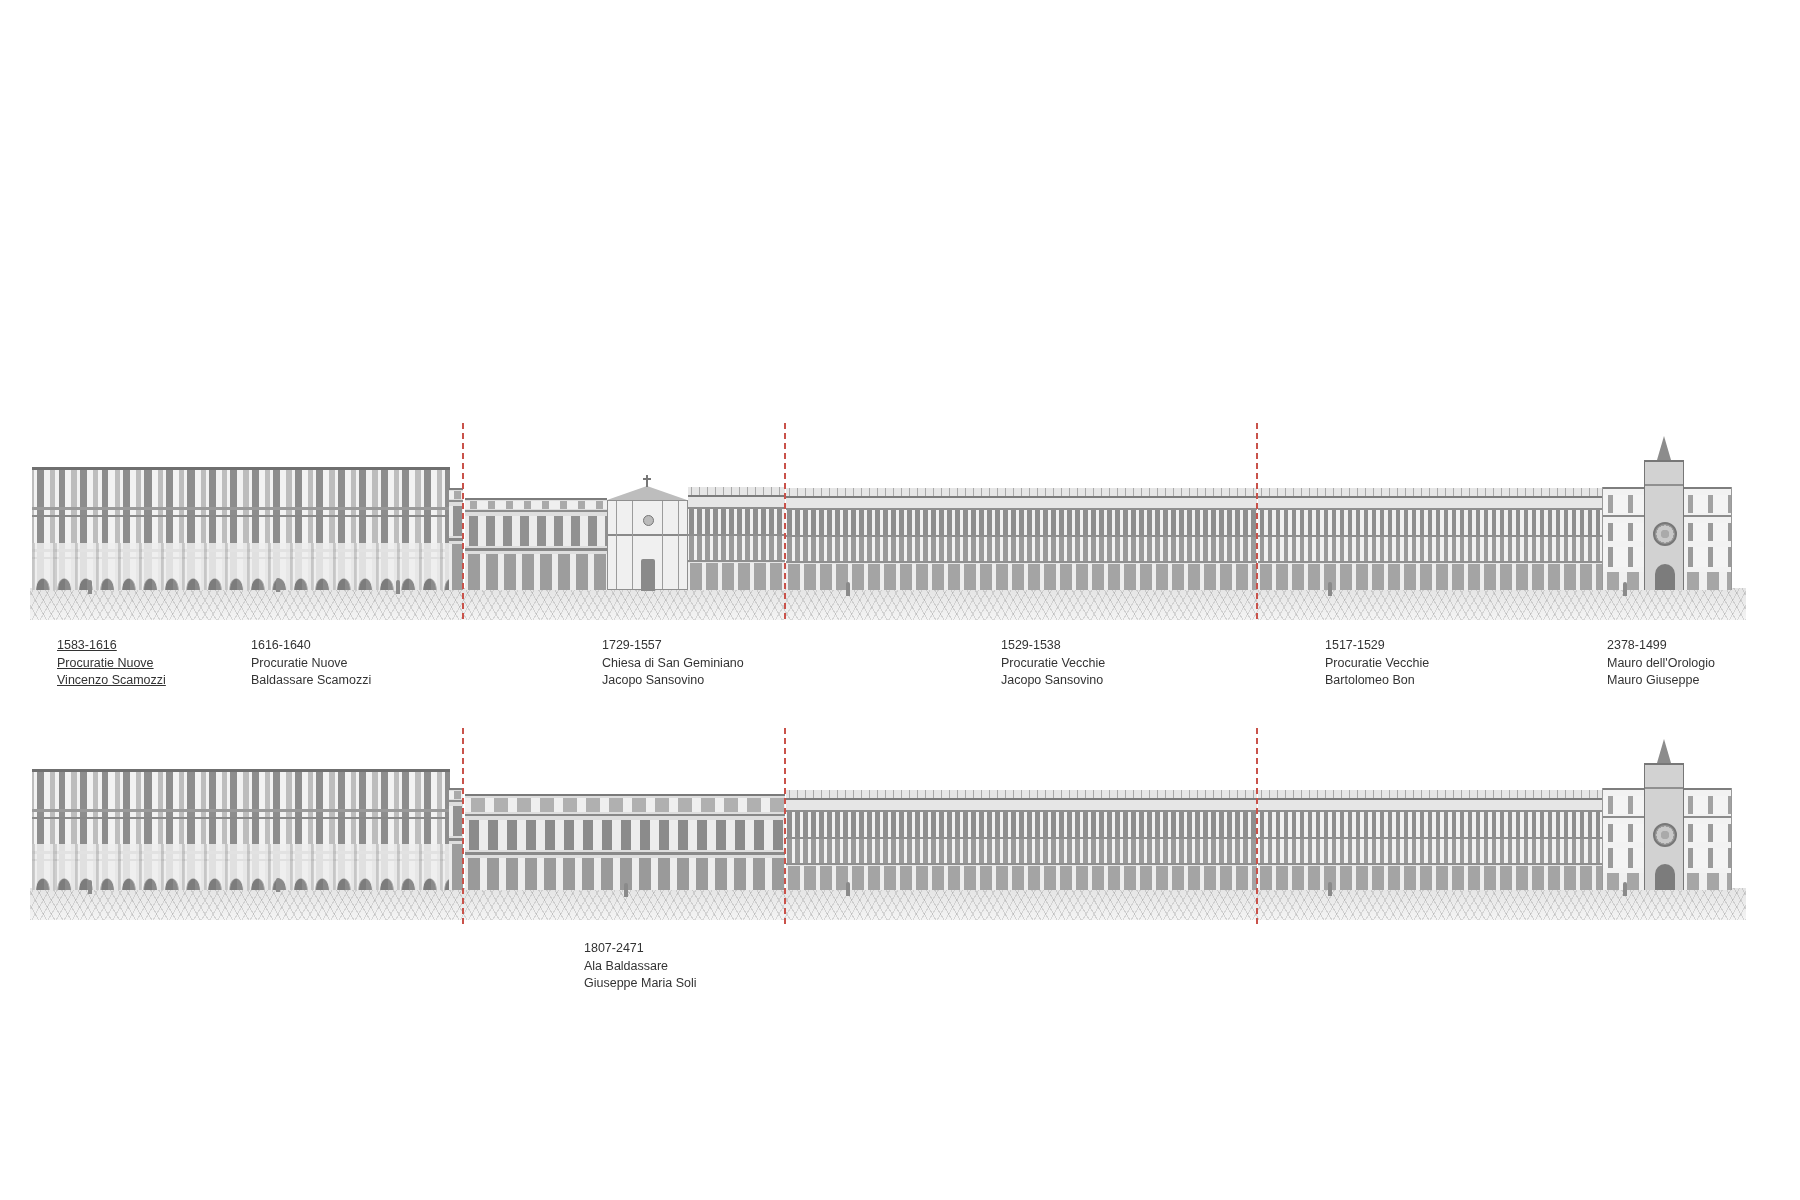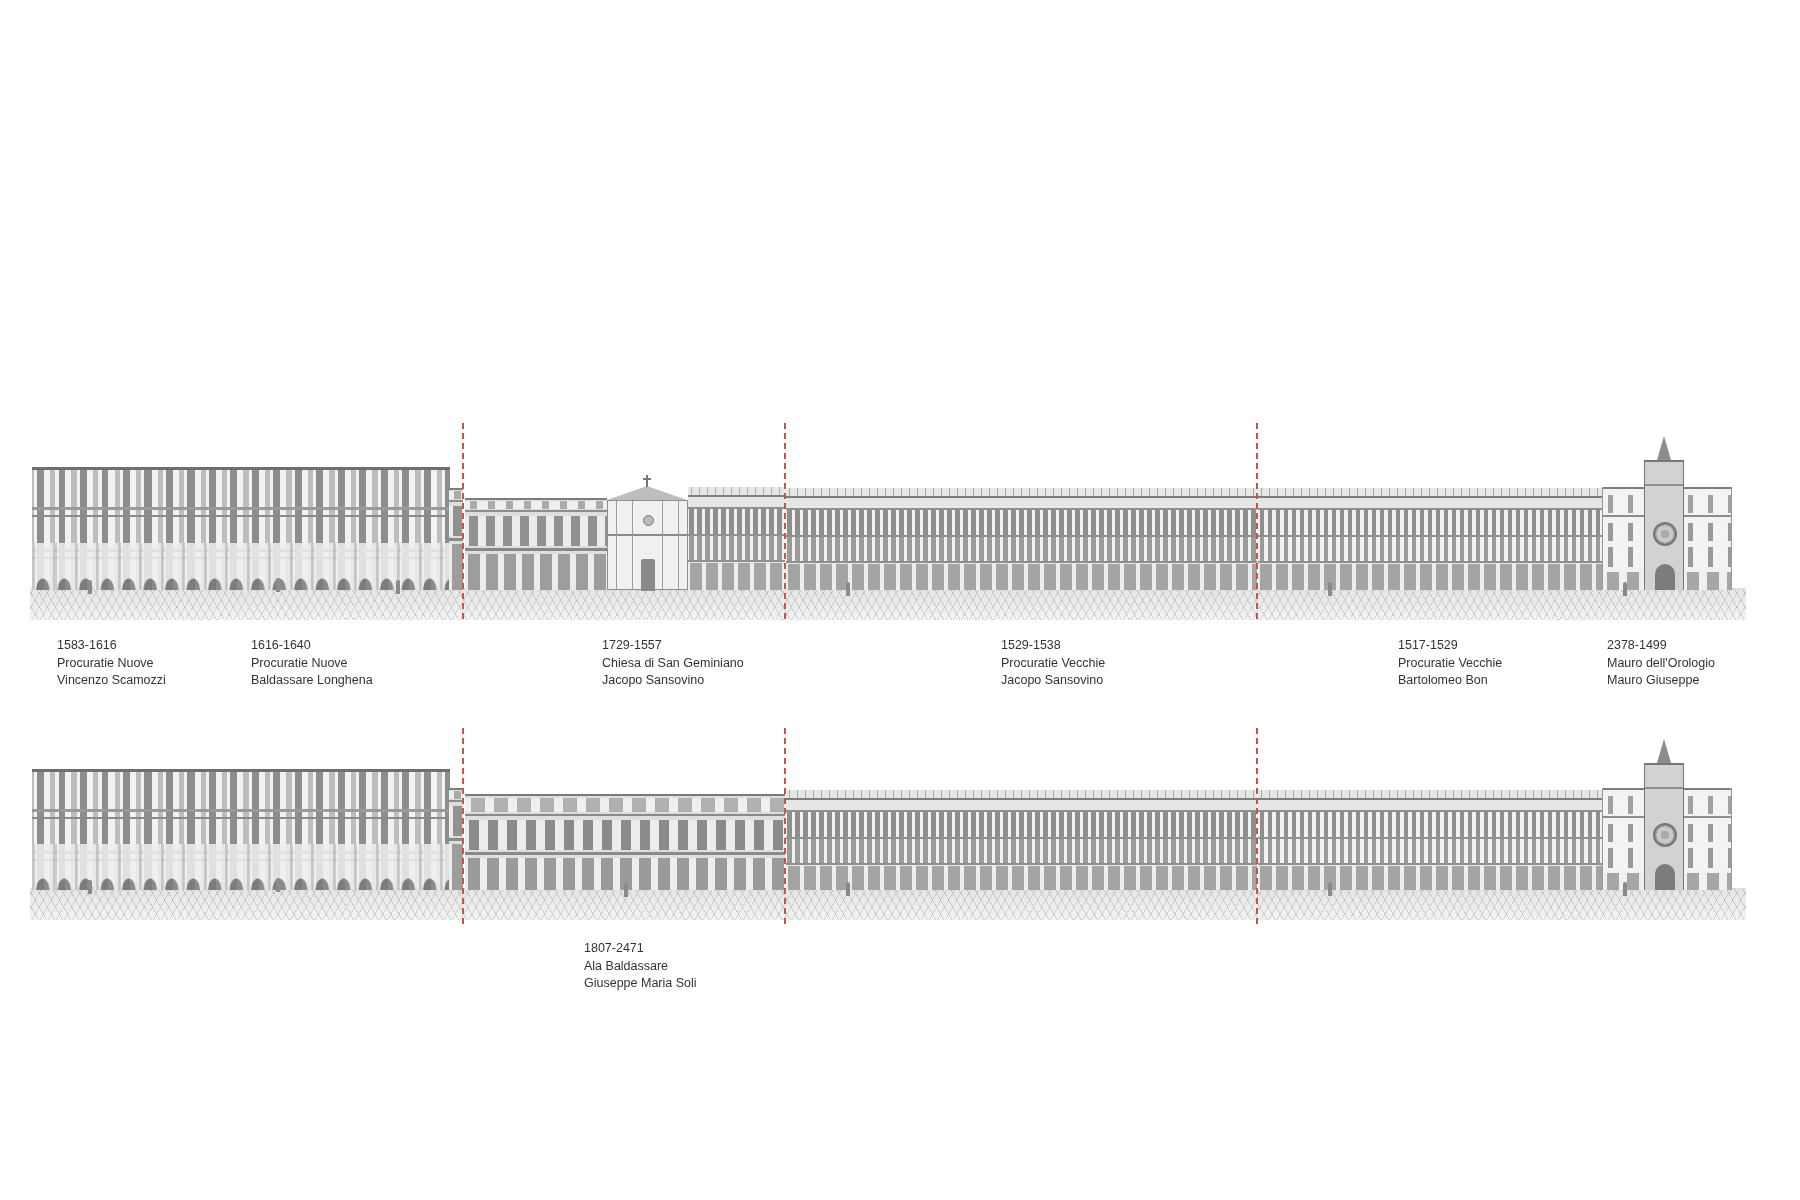--- a/index.html
+++ b/index.html
@@ -169,41 +169,41 @@
   <div class="figure" style="left:396px; top:160px;"></div>
   <div class="figure" style="left:846px; top:162px;"></div>
   <div class="figure" style="left:1328px; top:162px;"></div>
   <div class="figure" style="left:1623px; top:162px;"></div>
 </div>
 
 <div class="divider" style="left:462px; top:423px; height:200px;"></div>
 <div class="divider" style="left:784px; top:423px; height:200px;"></div>
 <div class="divider" style="left:1256px; top:423px; height:200px;"></div>
 
-<div class="label" style="left:57px; top:637px;">
+<div class="label" style="left:57px; top:637px;text-decoration:underline;">
   <span>1583-1616</span>
   <span>Procuratie Nuove</span>
   <span>Vincenzo Scamozzi</span>
 </div>
 <div class="label" style="left:251px; top:637px;">
   <span>1616-1640</span>
   <span>Procuratie Nuove</span>
-  <span>Baldassare Longhena</span>
+  <span>Baldassare Scamozzi</span>
 </div>
 <div class="label" style="left:602px; top:637px;">
   <span>1729-1557</span>
   <span>Chiesa di San Geminiano</span>
   <span>Jacopo Sansovino</span>
 </div>
 <div class="label" style="left:1001px; top:637px;">
   <span>1529-1538</span>
   <span>Procuratie Vecchie</span>
   <span>Jacopo Sansovino</span>
 </div>
-<div class="label" style="left:1398px; top:637px;">
+<div class="label" style="left:1325px; top:637px;">
   <span>1517-1529</span>
   <span>Procuratie Vecchie</span>
   <span>Bartolomeo Bon</span>
 </div>
 <div class="label" style="left:1607px; top:637px;">
   <span>2378-1499</span>
   <span>Mauro dell'Orologio</span>
   <span>Mauro Giuseppe</span>
 </div>
 

